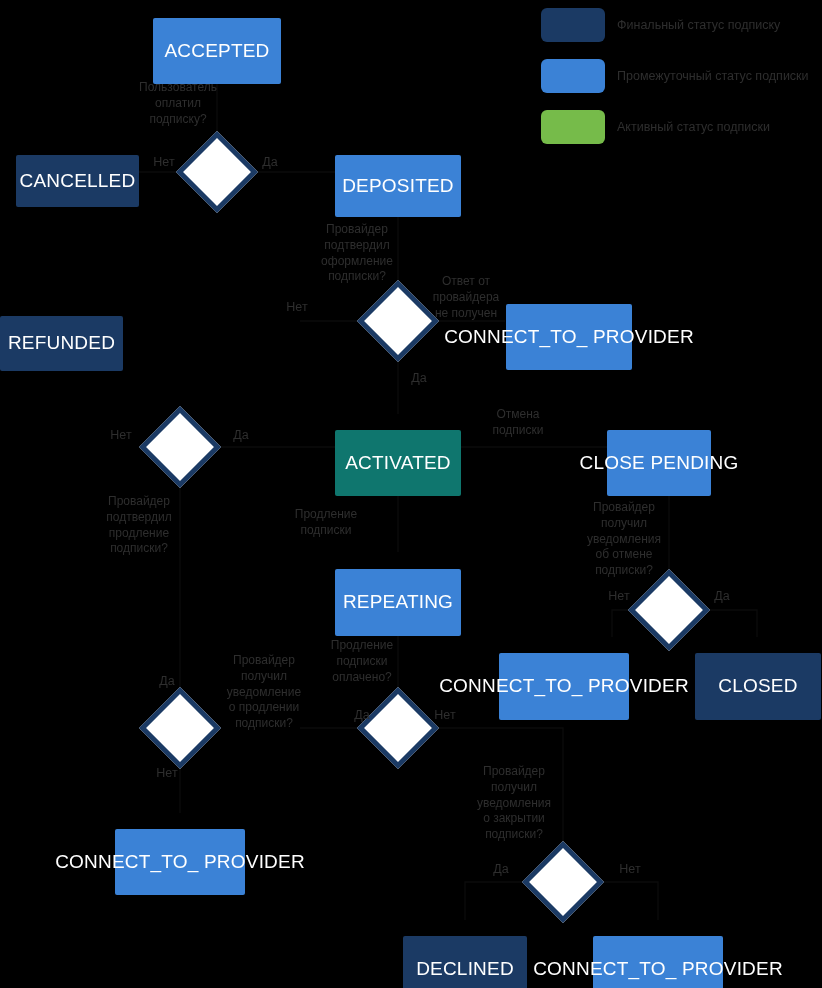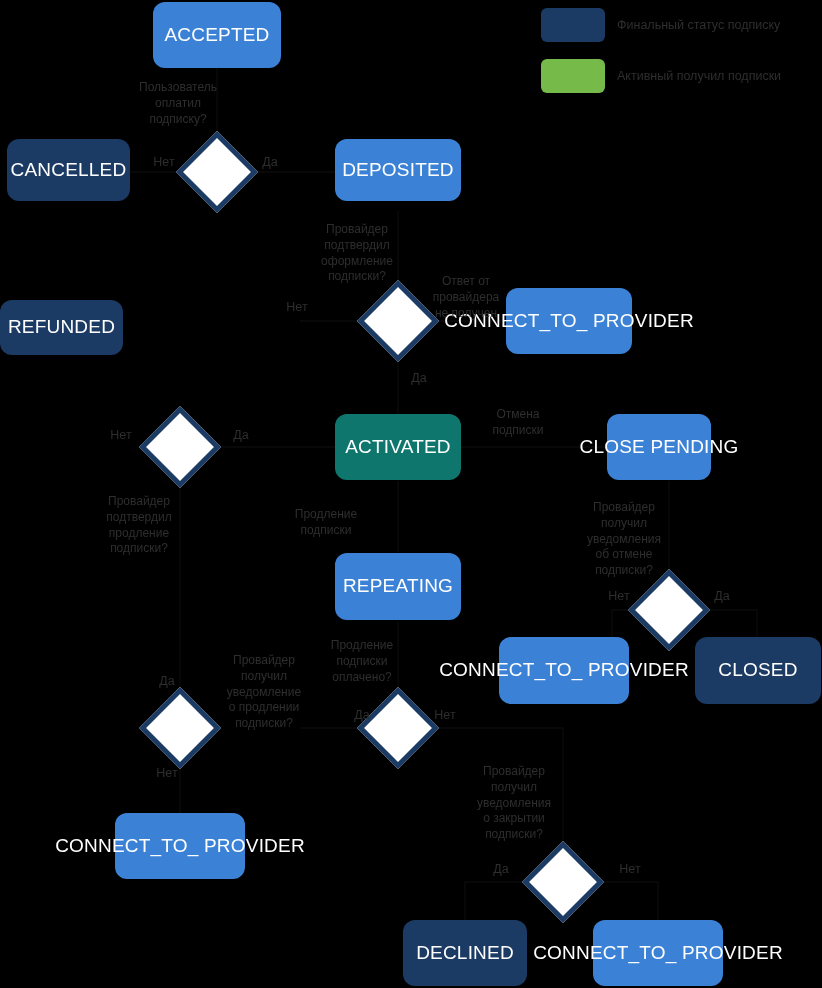--- a/index.html
+++ b/index.html
@@ -21,25 +21,26 @@
 
   
   .node {
     position: absolute;
     box-sizing: border-box;
     display: flex;
     align-items: center;
     justify-content: center;
     text-align: center;
     color: #ffffff;
-    border-radius: 12px;
+    border-radius: 2px;
     font-size: 19px;
     line-height: 1.18;
     letter-spacing: 0.2px;
     white-space: nowrap;
+    margin-top: 16px;
   }
   .node.final   { background: #1b3a64; }
   .node.interim { background: #3b82d6; }
   .node.active  { background: #0f766e; align-items: center; }
 
   
   .node .label-overflow {
     display: block;
     width: 200%;
   }
@@ -134,21 +135,21 @@
     <polyline points="369,728 300,728"></polyline>
     <polyline points="427,728 563,728 563,853"></polyline>
     <polyline points="534,882 465,882 465,920"></polyline>
     <polyline points="592,882 658,882 658,920"></polyline>
   </svg>
 
   <div class="node interim" style="left:153px; top:2px; width:128px; height:66px;">
     <span>ACCEPTED</span>
   </div>
 
-  <div class="node final" style="left:7px; top:139px; width:123px; height:62px;">
+  <div class="node final" style="left:16px; top:139px; width:123px; height:52px;">
     <span>CANCELLED</span>
   </div>
 
   <div class="node interim" style="left:335px; top:139px; width:126px; height:62px;">
     <span>DEPOSITED</span>
   </div>
 
   <div class="node final" style="left:0px; top:300px; width:123px; height:55px;">
     <span>REFUNDED</span>
   </div>
@@ -268,18 +269,22 @@
 
   <div class="edge-label yn" style="left:479px; top:861px; width:44px;">Да</div>
   <div class="edge-label yn" style="left:608px; top:861px; width:44px;">Нет</div>
 
   <div id="legend">
     <div class="legend-row">
       <span class="legend-swatch" style="background:#1b3a64;"></span>
       <span class="legend-text">Финальный статус подписку</span>
     </div>
     <div class="legend-row">
+      <span class="legend-swatch" style="background:#3b82d6;"></span>
+      <span class="legend-text">Промежуточный статус подписки</span>
+    </div>
+    <div class="legend-row">
       <span class="legend-swatch" style="background:#76bb4a;"></span>
-      <span class="legend-text">Активный получил подписки</span>
+      <span class="legend-text">Активный статус подписки</span>
     </div>
   </div>
 
 </div>
 
 </body></html>

